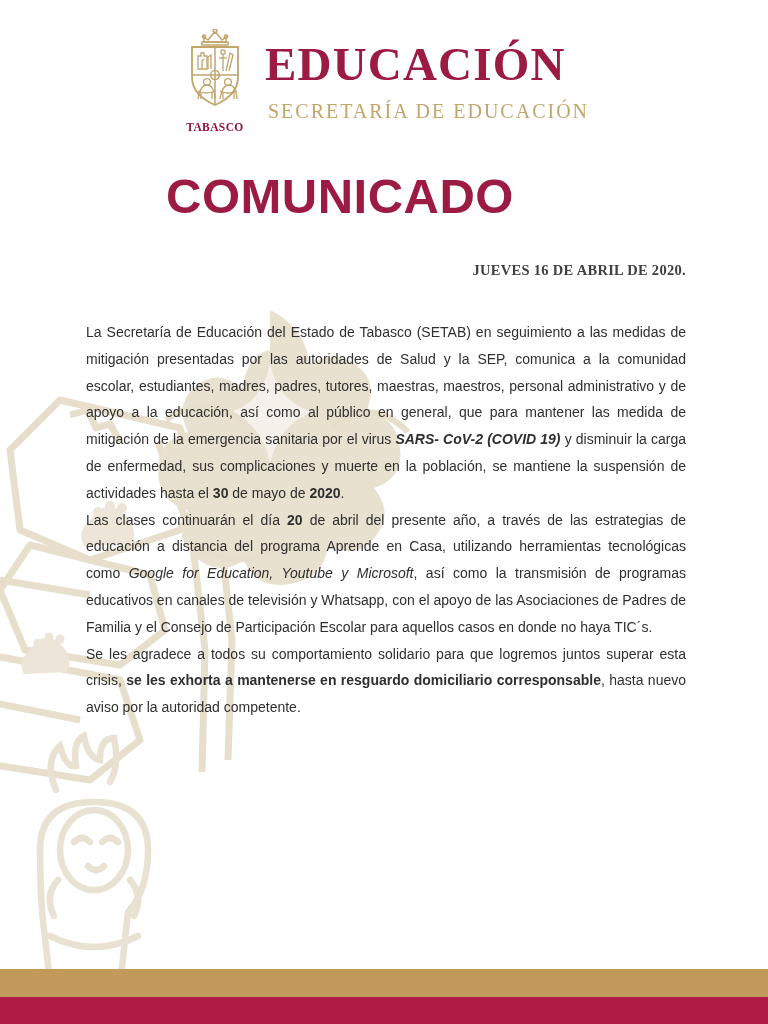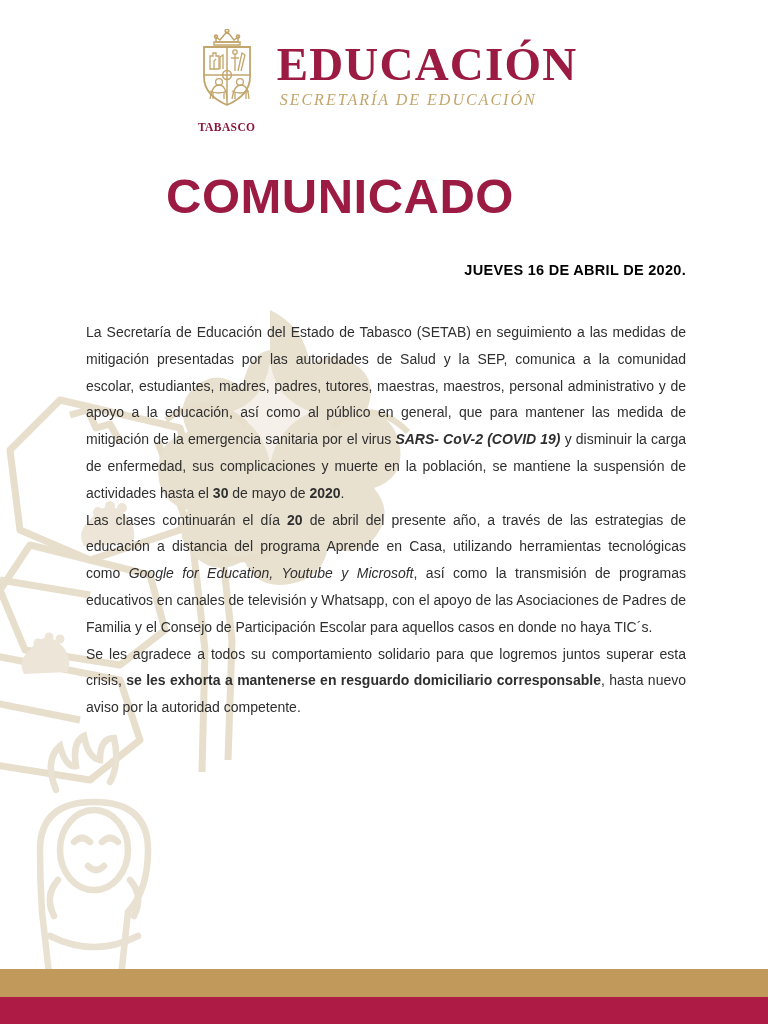--- a/index.html
+++ b/index.html
@@ -75,26 +75,25 @@
   #wordmark-main {
     font-family: "Liberation Serif", serif;
     font-weight: bold;
     font-size: 47px;
     line-height: 0.98;
     color: #9B1B42;
     letter-spacing: 1.2px;
   }
   #wordmark-sub {
     font-family: "Liberation Serif", serif;
-    font-size: 16px;
+    font-size: 20px;
     color: #C2A56B;
     letter-spacing: 2.0px;
-    margin-top: 4px;
+    margin-top: 13px;
     padding-left: 3px;
-    font-style: italic;
   }
 
   
   #title {
     position: absolute;
     left: 0; top: 168px;
     width: 680px;
     text-align: center;
     font-size: 49px;
     font-weight: bold;
@@ -102,23 +101,24 @@
     letter-spacing: 0.5px;
     z-index: 3;
   }
 
   
   #date-line {
     position: absolute;
     right: 82px; top: 262px;
     font-size: 14.5px;
     font-weight: bold;
-    color: #000000;
+    color: #404040;
     letter-spacing: 0.3px;
     z-index: 3;
+    font-family: Liberation Serif, serif;
   }
 
   
   #body-text {
     position: absolute;
     left: 86px; top: 319px;
     width: 600px;
     z-index: 2;
     font-size: 14px;
     line-height: 26.8px;

